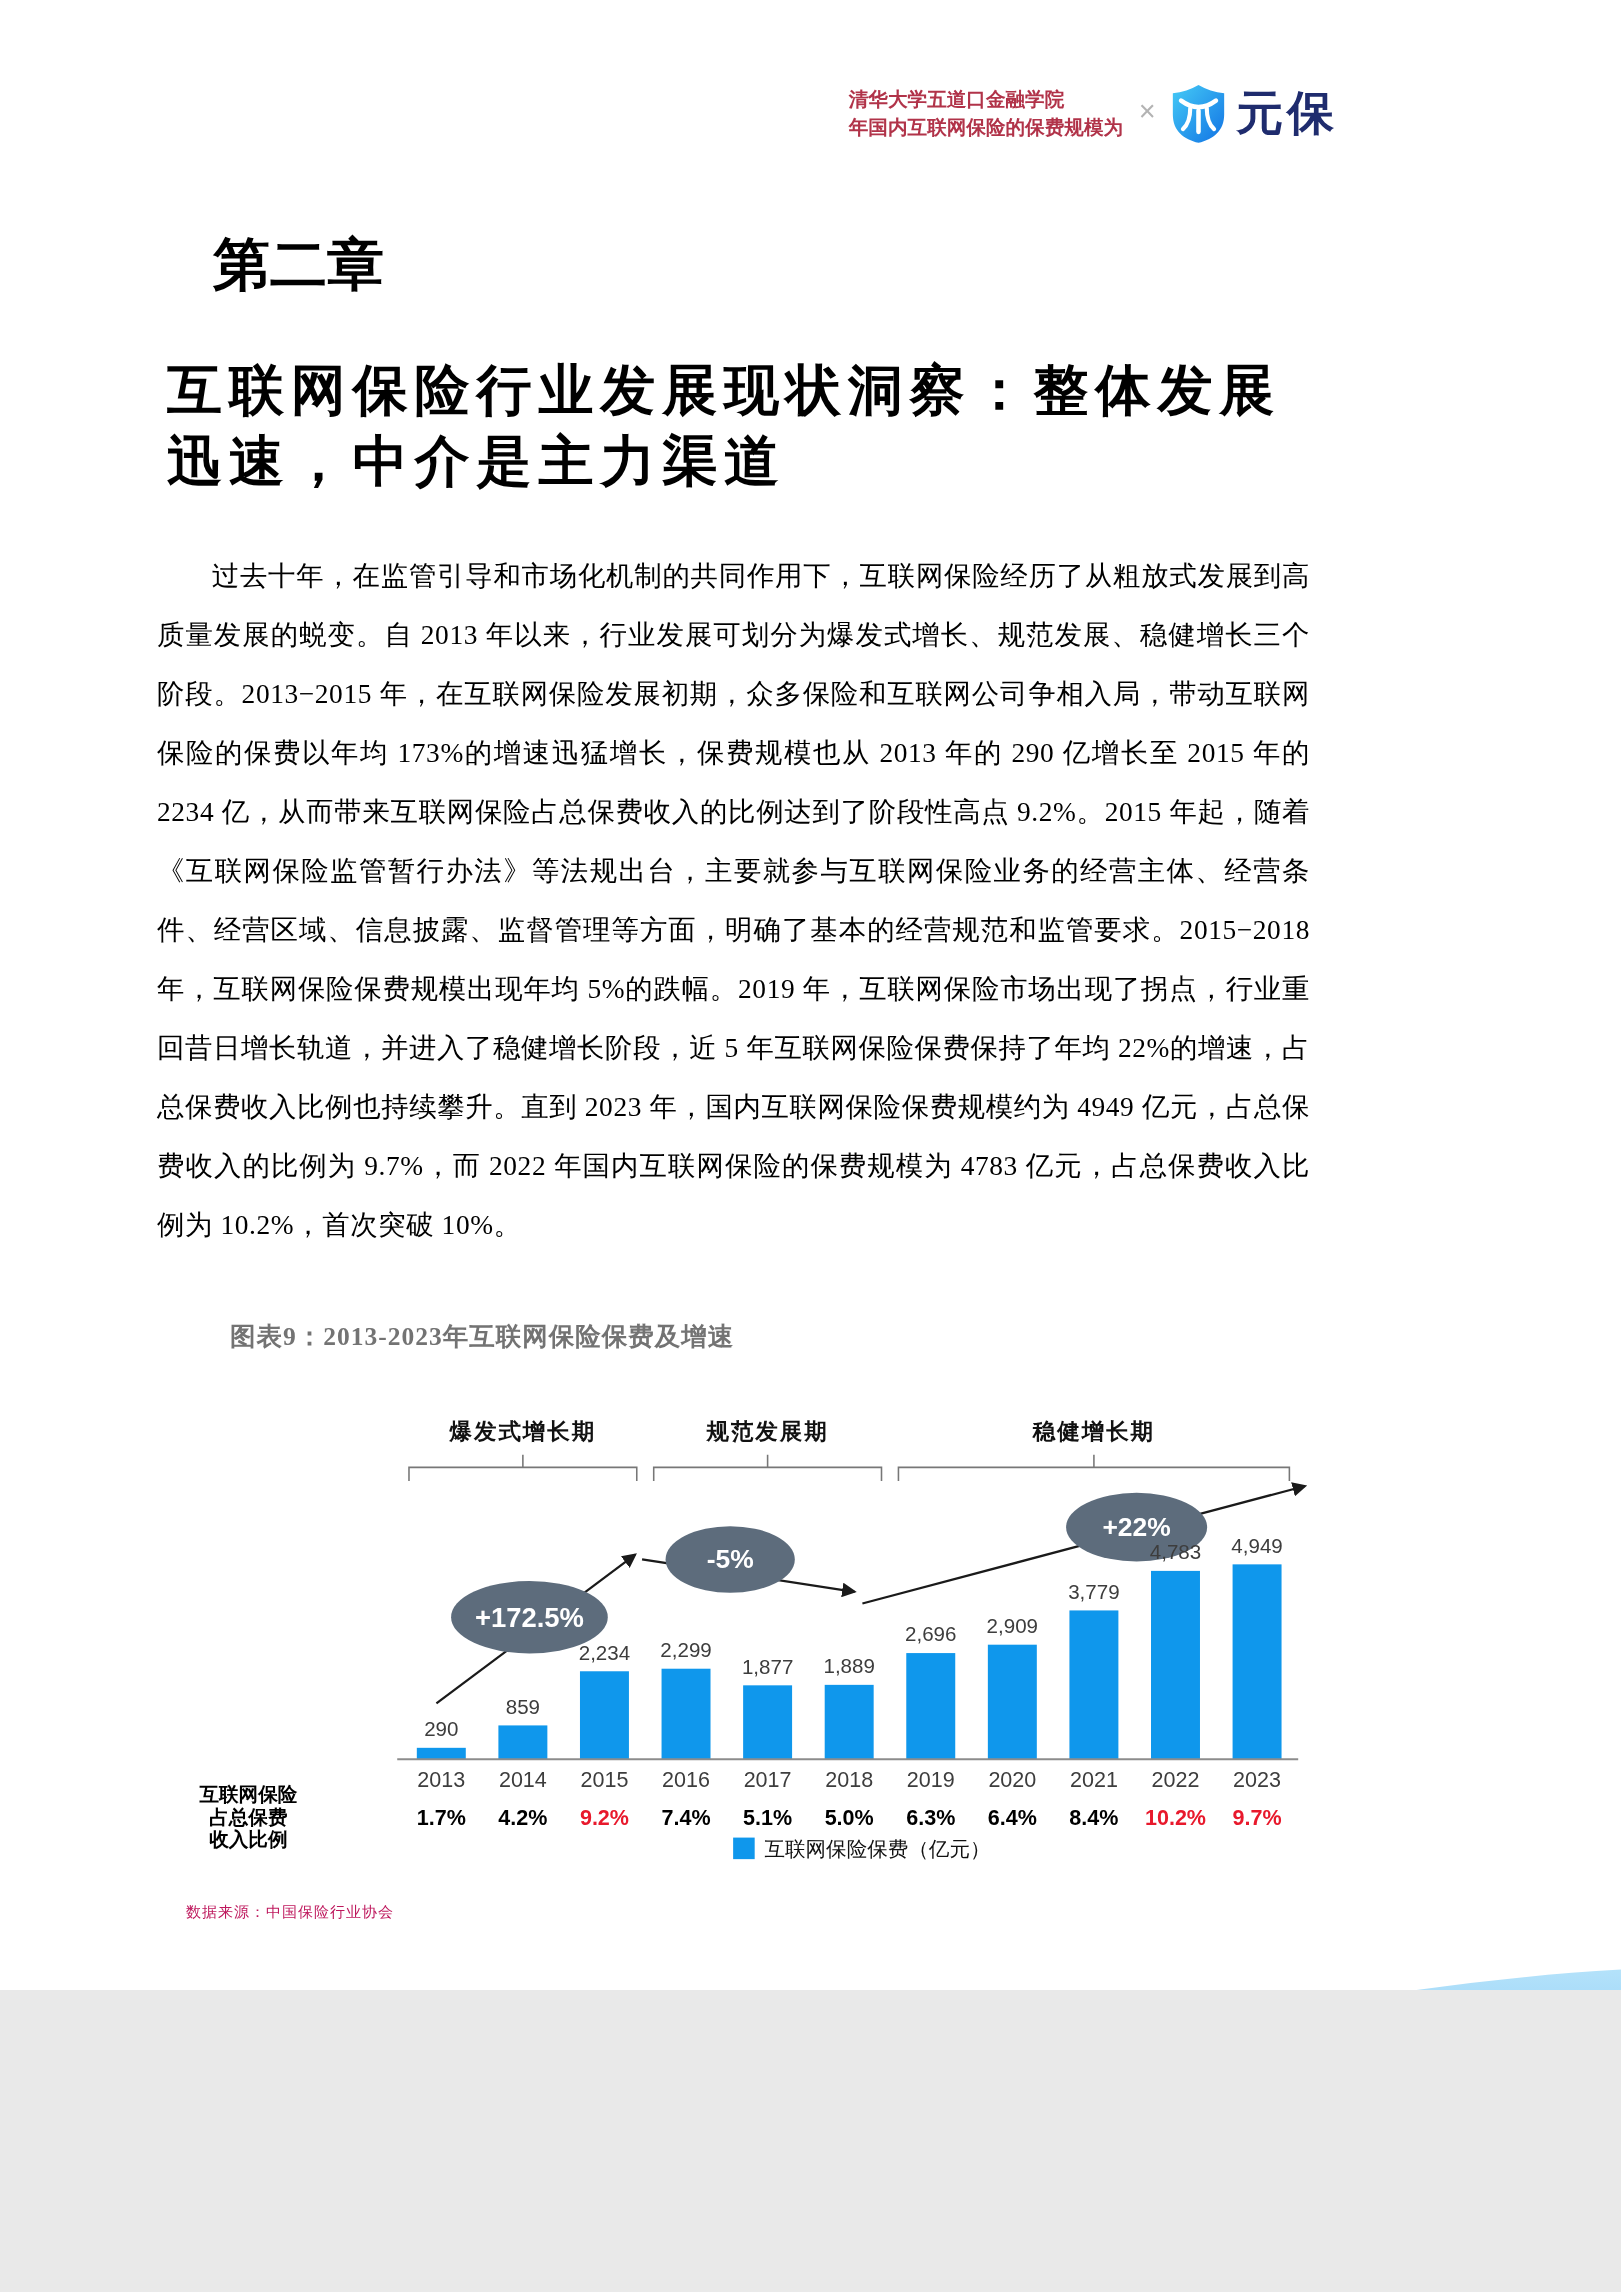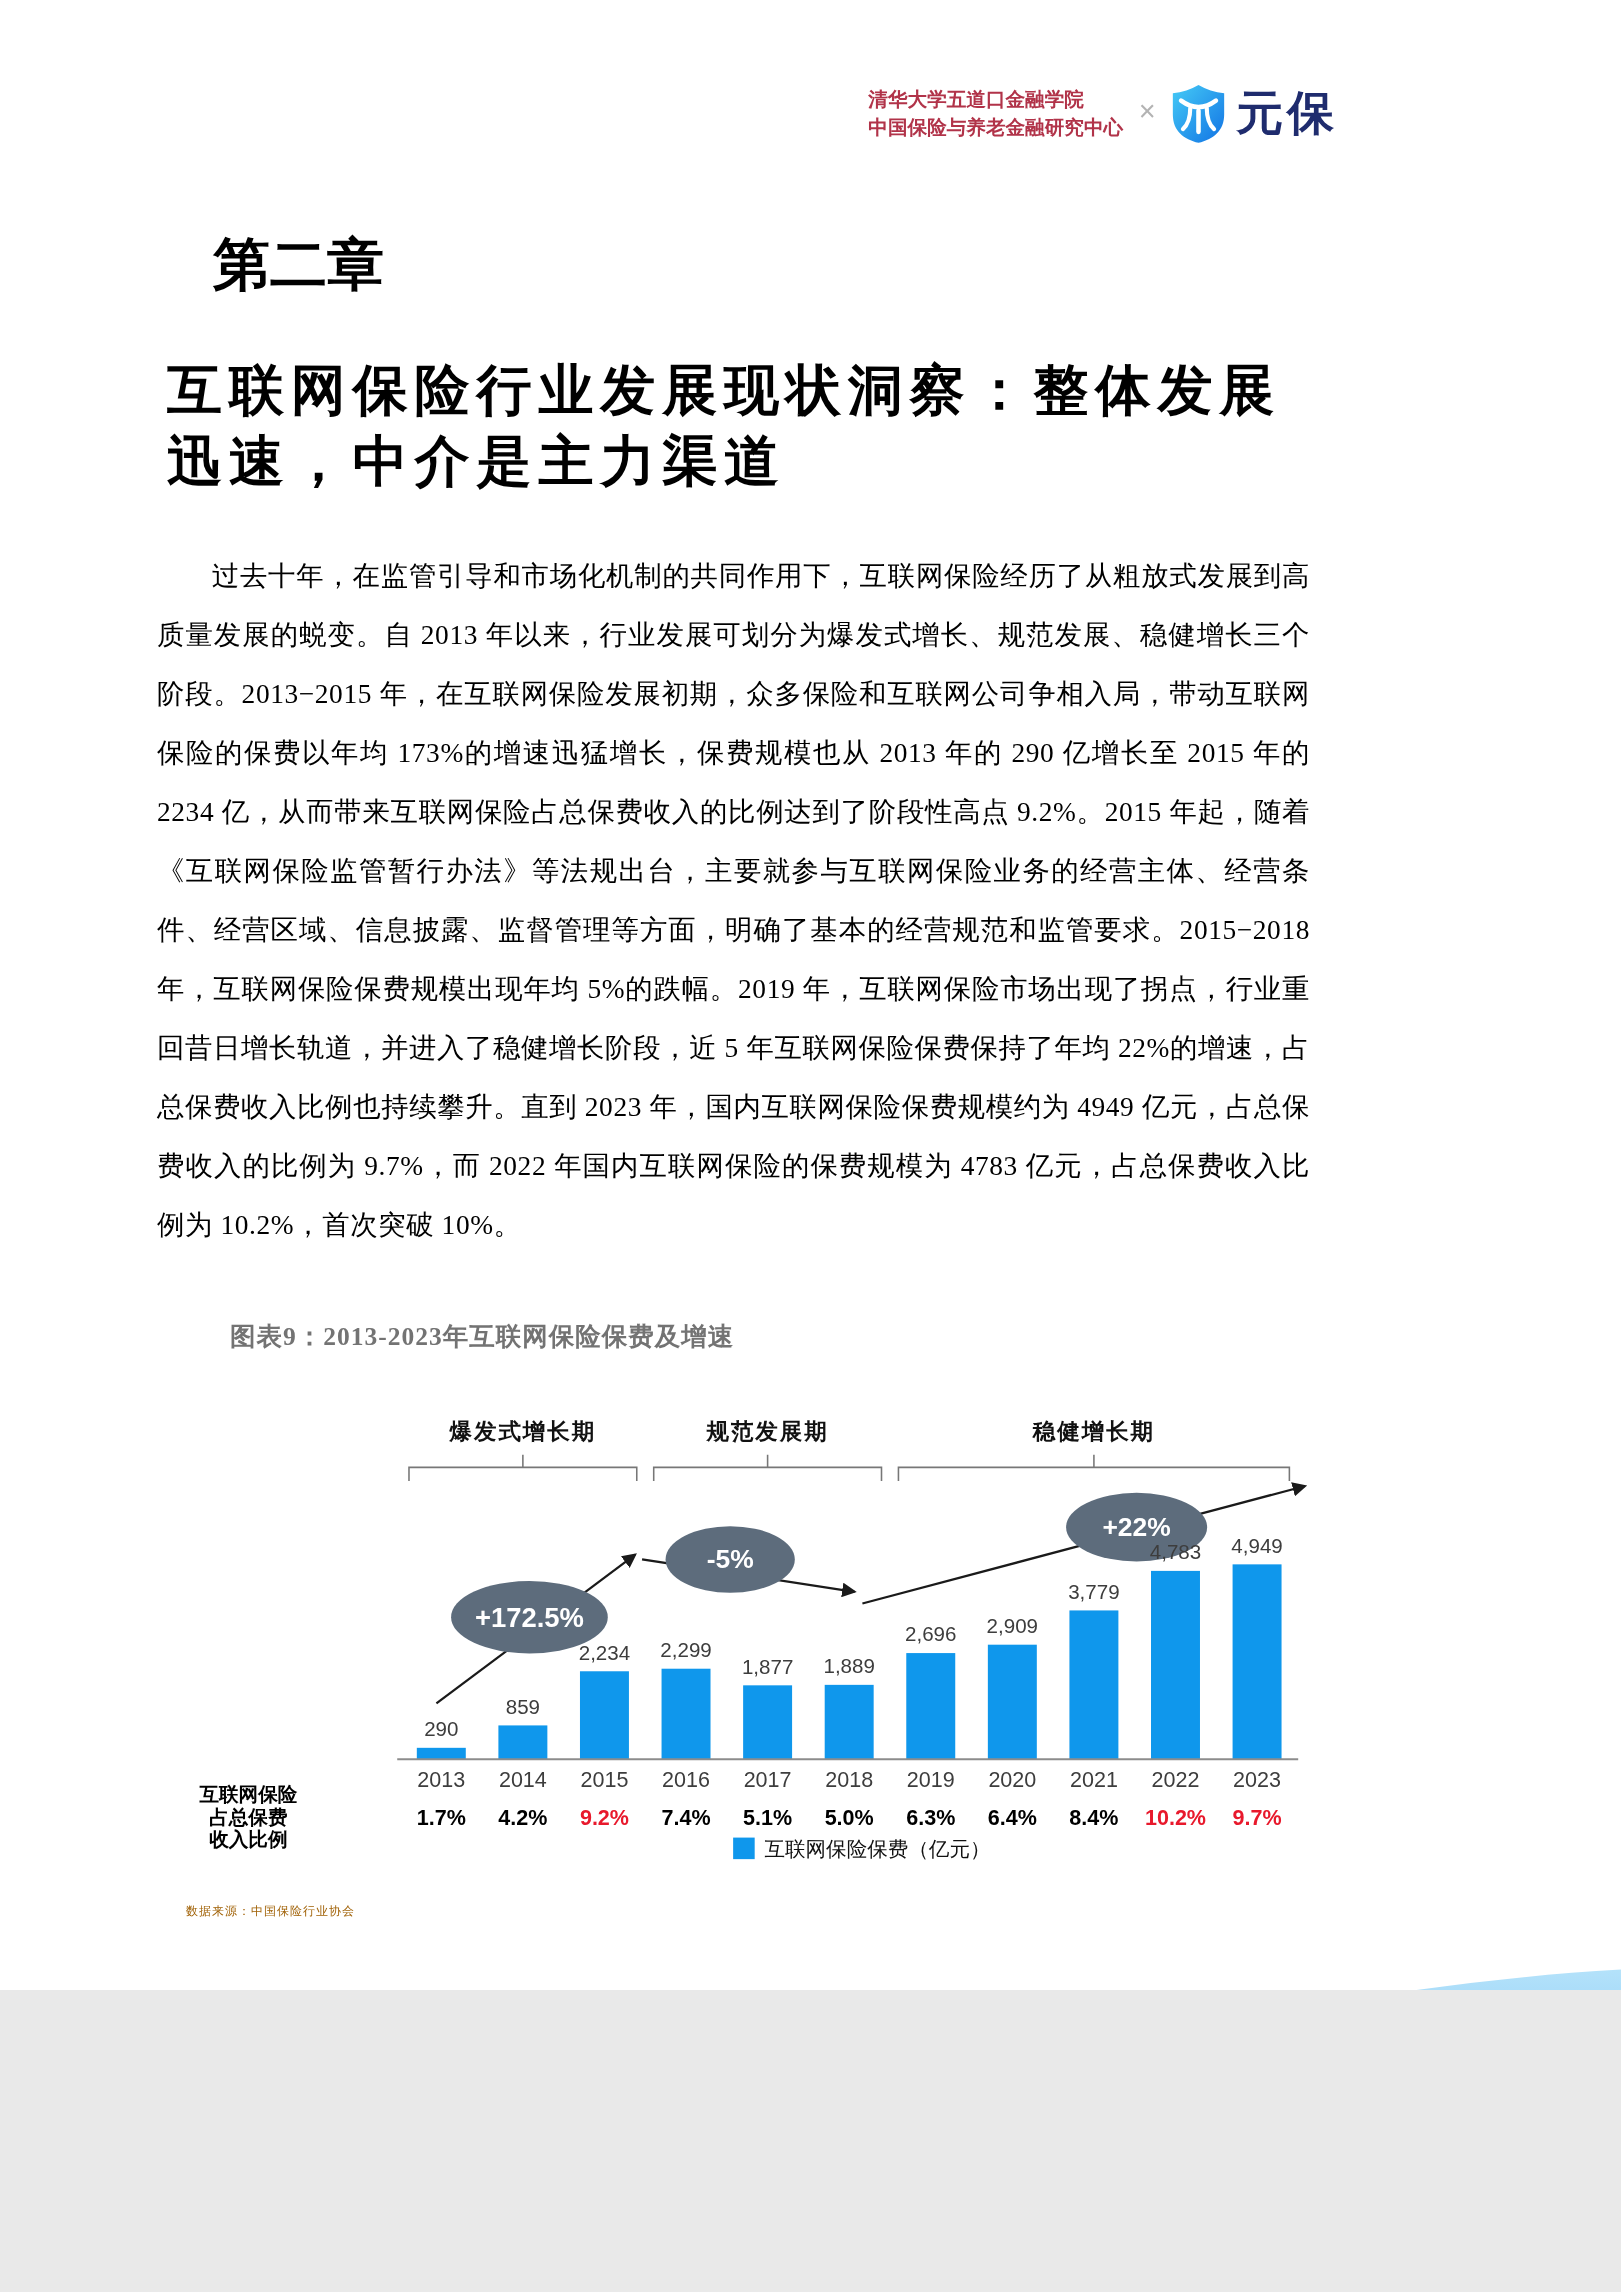--- a/index.html
+++ b/index.html
@@ -18,21 +18,21 @@
   .chapter{position:absolute;left:169px;top:227px;font-size:57px;font-weight:bold;color:#000;margin-left:44px;}
   .doc-title{position:absolute;left:167px;top:355px;width:1166px;font-size:55px;line-height:71px;
        font-weight:bold;color:#000;letter-spacing:6.9px;}
   
   .body-par{position:absolute;left:157px;top:547px;width:1153px;font-size:27.4px;line-height:59px;
        color:#000;text-align:justify;text-indent:2em;letter-spacing:0.6px;font-weight:500;}
   
   .fig-caption{position:absolute;left:230px;top:1319px;font-size:25.5px;font-weight:bold;color:#737373;
        letter-spacing:1px;}
   .chart-svg{position:absolute;left:0;top:1392px;}
-  .fig-source{position:absolute;left:186px;top:1903px;font-size:12px;color:#a16207;letter-spacing:1px;}
+  .fig-source{position:absolute;left:186px;top:1903px;font-size:15px;color:#be185d;letter-spacing:1px;}
   
   .phase-label{font-family:"Liberation Serif","DejaVu Serif",serif;font-size:23px;font-weight:bold;
        fill:#111;text-anchor:middle;letter-spacing:2px;}
   .ann-text{font-family:"Liberation Sans","DejaVu Sans",sans-serif;font-weight:bold;fill:#fff;
        text-anchor:middle;}
   .bar-label{font-family:"Liberation Sans","DejaVu Sans",sans-serif;font-size:21px;fill:#3d3d3d;
        text-anchor:middle;}
   .year-label{font-family:"Liberation Sans","DejaVu Sans",sans-serif;font-size:22px;fill:#3d3d3d;
        text-anchor:middle;}
   .pct{font-family:"Liberation Sans","DejaVu Sans",sans-serif;font-size:22px;font-weight:bold;
@@ -43,21 +43,21 @@
   .footer-svg{position:absolute;left:0;top:1901px;}
 </style>
 </head>
 <body>
 
 <div class="page">
 
   <div class="header">
     <div class="org">
       <div>清华大学五道口金融学院</div>
-      <div>中国保险与养老金融研究中心</div>
+      <div>年国内互联网保险的保费规模为</div>
     </div>
     <div class="cross">×</div>
     <div class="brand">
       <svg width="55" height="61" viewBox="0 0 60 66">
         <defs>
           <linearGradient id="shieldG" x1="0" y1="0" x2="1" y2="1">
             <stop offset="0" stop-color="#45CBF6"></stop>
               <stop offset="1" stop-color="#1273E4"></stop>
           </linearGradient>
         </defs>

